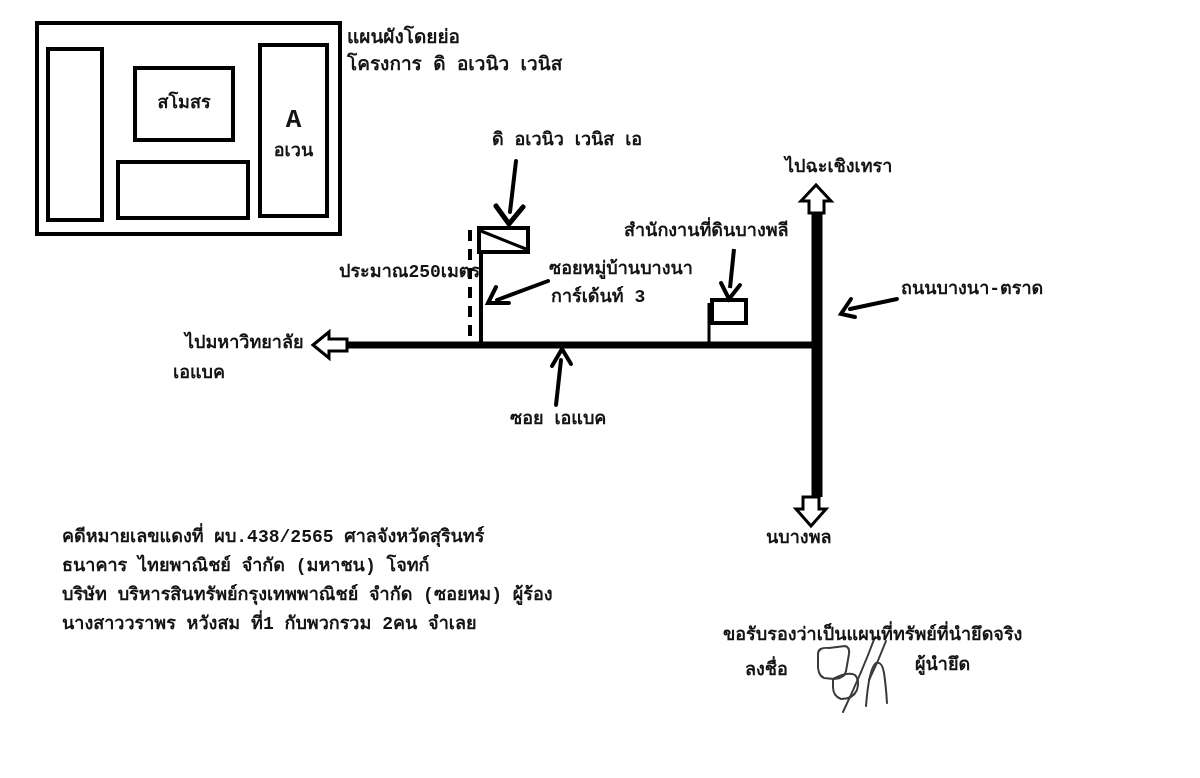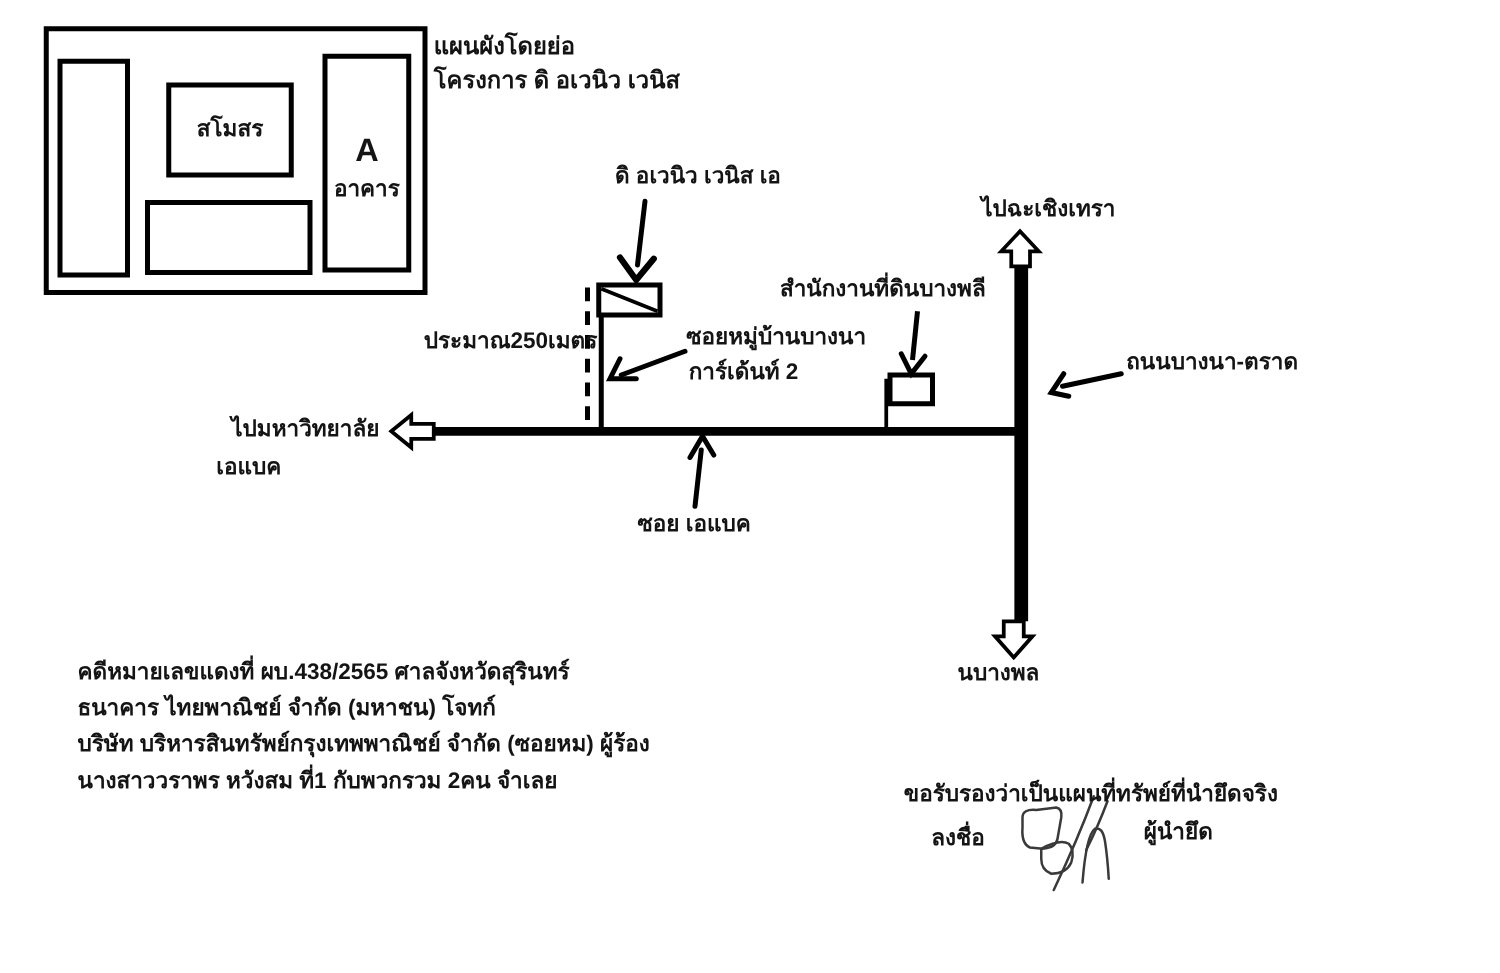--- a/index.html
+++ b/index.html
@@ -1,20 +1,20 @@
 <!DOCTYPE html>
 <html><head>
 <meta charset="utf-8">
 <style>
   html,body{margin:0;padding:0;background:#fff;}
   #page{
     position:relative;
     width:1200px;height:778px;
     background:#ffffff;
-    font-family:Liberation Sans, sans-serif;
+    font-family:Liberation Mono, monospace;
     overflow:hidden;
   }
   svg{position:absolute;left:0;top:0;}
   .lbl{
     position:absolute;
     font-weight:bold;
     font-size:18px;
     color:#141414;
     line-height:1.2;
     white-space:nowrap;
@@ -87,26 +87,26 @@
       <path d="M866,706 Q869,668 876,663 Q882,661 884,673 Q886,686 887,703"></path>
       <path d="M886,641 Q878,662 869,680"></path>
     </g>
   </svg>
 
   <div class="lbl title" style="left:347px;top:27px;">แผนผังโดยย่อ</div>
   <div class="lbl title" style="left:347px;top:54px;">โครงการ ดิ อเวนิว เวนิส</div>
 
   <div class="lbl center" style="left:135px;top:93px;width:98px;">สโมสร</div>
   <div class="lbl center big-letter" style="left:260px;top:105px;width:67px;">A</div>
-  <div class="lbl center" style="left:260px;top:141px;width:67px;">อาคาร</div>
+  <div class="lbl center" style="left:260px;top:141px;width:67px;">อเวน</div>
 
   <div class="lbl" style="left:492px;top:130px;">ดิ อเวนิว เวนิส เอ</div>
   <div class="lbl" style="left:339px;top:262px;">ประมาณ250เมตร</div>
   <div class="lbl" style="left:549px;top:259px;">ซอยหมู่บ้านบางนา</div>
-  <div class="lbl" style="left:551px;top:287px;">การ์เด้นท์ 2</div>
+  <div class="lbl" style="left:551px;top:287px;">การ์เด้นท์ 3</div>
   <div class="lbl" style="left:624px;top:221px;">สำนักงานที่ดินบางพลี</div>
   <div class="lbl" style="left:785px;top:157px;">ไปฉะเชิงเทรา</div>
   <div class="lbl" style="left:901px;top:279px;">ถนนบางนา-ตราด</div>
   <div class="lbl" style="left:185px;top:333px;">ไปมหาวิทยาลัย</div>
   <div class="lbl" style="left:173px;top:363px;">เอแบค</div>
   <div class="lbl" style="left:510px;top:409px;">ซอย เอแบค</div>
   <div class="lbl" style="left:766px;top:528px;">นบางพล</div>
 
   <div class="lbl" style="left:62px;top:527px;">คดีหมายเลขแดงที่ ผบ.438/2565 ศาลจังหวัดสุรินทร์</div>
   <div class="lbl" style="left:62px;top:556px;">ธนาคาร ไทยพาณิชย์ จำกัด (มหาชน) โจทก์</div>

